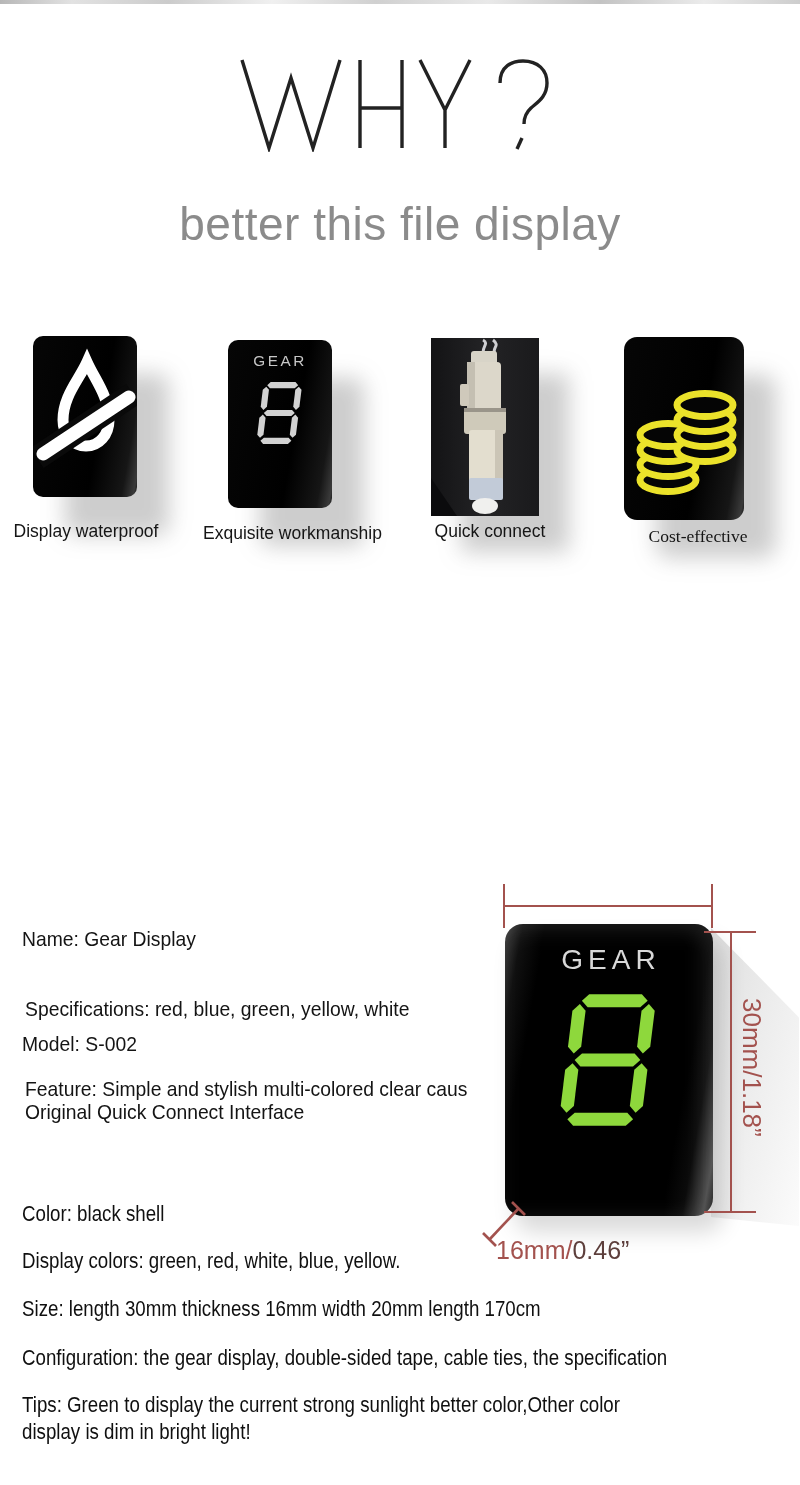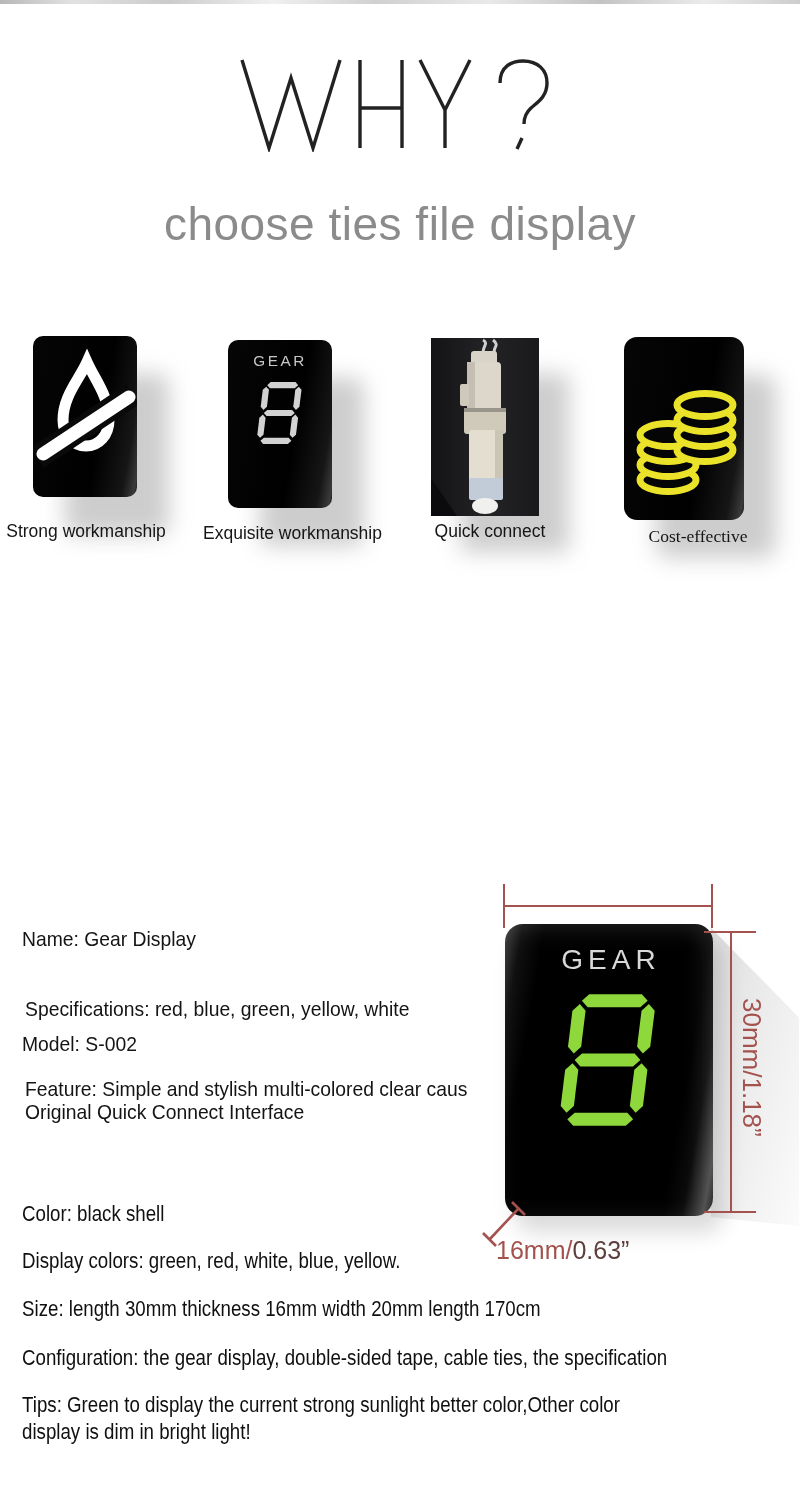--- a/index.html
+++ b/index.html
@@ -97,30 +97,30 @@
   <div class="top-strip"></div>
 
   <svg class="title-svg" viewBox="0 0 356 96" role="img" aria-label="WHY ?">
     <polyline points="4,4 31,92 53,22 75,92 102,4"></polyline>
     <path d="M122,4 V92 M164,4 V92 M122,52 H164"></path>
     <path d="M182,4 L207,54 L232,4 M207,54 V92"></path>
     <path d="M262,27 C262,10 274,5 285,5 C300,5 309,14 309,27 C309,41 299,46.5 293,52 C288,56.5 286,61 286,68"></path>
     <path d="M284,82 L279,93"></path>
   </svg>
 
-  <div class="subtitle">choose ties file display</div>
+  <div class="subtitle">better this file display</div>
 
   <div class="card card-1">
     <svg width="104" height="161" viewBox="0 0 104 161">
       <path d="M54,26 C46,44 30,60 30,84 C30,99 40,110 53,110 C66,110 76,99 76,84 C76,60 62,44 54,26 Z" fill="none" stroke="#fff" stroke-width="11"></path>
       <line x1="4" y1="122" x2="100" y2="58" stroke="#0a0a0a" stroke-width="24"></line>
       <line x1="10" y1="118" x2="96" y2="61" stroke="#fff" stroke-width="13" stroke-linecap="round"></line>
     </svg>
   </div>
-  <div class="feature-label label-1">Strong workmanship</div>
+  <div class="feature-label label-1">Display waterproof</div>
 
   <div class="card card-2">
     <div class="gear-mini-title">GEAR</div>
     <svg class="mini-digit seg-gray" width="48" height="70" viewBox="0 0 124 168">
       <g transform="translate(24,4) skewX(-7)">
         <polygon points="14,0 78,0 86,8 78,16 14,16 6,8"></polygon>
         <polygon points="14,72 78,72 86,80 78,88 14,88 6,80"></polygon>
         <polygon points="14,144 78,144 86,152 78,160 14,160 6,152"></polygon>
         <polygon points="4,12 12,20 12,64 4,72 -4,64 -4,20"></polygon>
         <polygon points="88,12 96,20 96,64 88,72 80,64 80,20"></polygon>
@@ -202,21 +202,21 @@
       </g>
     </svg>
   </div>
 
   <svg class="depth-marker" width="46" height="48" viewBox="0 0 46 48">
     <line x1="8" y1="40" x2="38" y2="8"></line>
     <line x1="31" y1="2" x2="44" y2="15"></line>
     <line x1="2" y1="33" x2="15" y2="46"></line>
   </svg>
   <div class="depth-label">
-    <span class="dim">16mm/</span><span class="depth-value">0.63”</span>
+    <span class="dim">16mm/</span><span class="depth-value">0.46”</span>
   </div>
 
   <div class="spec-bottom" style="left:22px;top:1201px;">Color: black shell</div>
   <div class="spec-bottom" style="left:22px;top:1248px;">Display colors: green, red, white, blue, yellow.</div>
   <div class="spec-bottom" style="left:22px;top:1296px;">Size: length 30mm thickness 16mm width 20mm length 170cm</div>
   <div class="spec-bottom" style="left:22px;top:1345px;">Configuration: the gear display, double-sided tape, cable ties, the specification</div>
   <div class="spec-bottom" style="left:22px;top:1392px;">Tips: Green to display the current strong sunlight better color,Other color</div>
   <div class="spec-bottom" style="left:22px;top:1419px;">display is dim in bright light!</div>
 
 </div>

